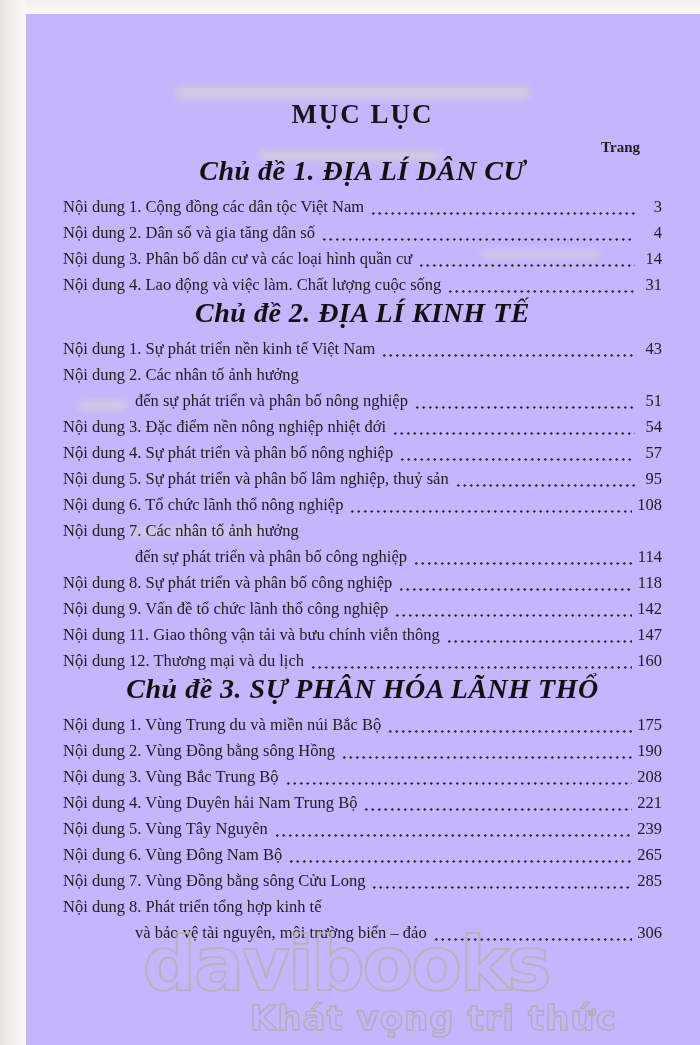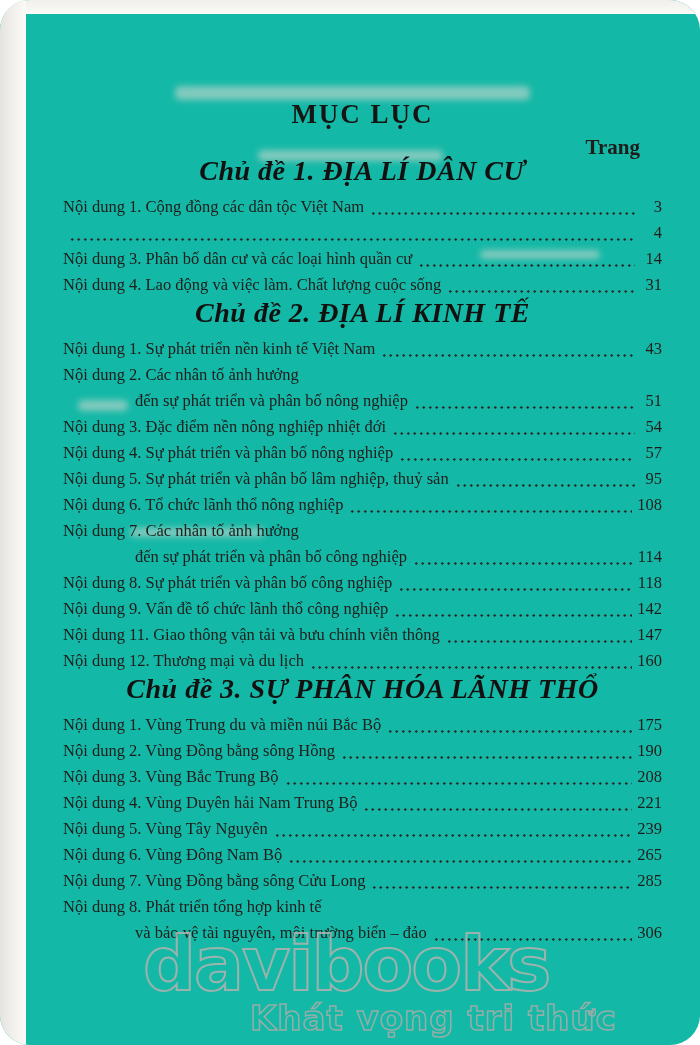--- a/index.html
+++ b/index.html
@@ -1,24 +1,23 @@
 <!DOCTYPE html>
 <html><head>
 <meta charset="utf-8">
 <style>
   html, body { margin: 0; padding: 0; }
   .page {
     position: relative;
     width: 700px;
     height: 1045px;
-    background: #14b8a6;
+    background: #c4b5fd;
     font-family: "Liberation Serif", "DejaVu Serif", serif;
     color: #1f1d1b;
     overflow: hidden;
-    border-radius: 30px;
   }
   
   .edge-left {
     position: absolute; left: 0; top: 0; bottom: 0; width: 26px;
     background: linear-gradient(to right, #e5e3df 0px, #f0eeea 10px, #fbfaf7 26px);
   }
   .edge-top {
     position: absolute; left: 0; top: 0; right: 0; height: 14px;
     background: linear-gradient(to bottom, #f1efeb 0px, #fbfaf7 14px);
   }
@@ -48,21 +47,21 @@
     font-size: 27px;
     font-weight: bold;
     letter-spacing: 2px;
     line-height: 32px;
     color: #171513;
   }
   .trang {
     margin-top: 8px;
     padding-right: 22px;
     text-align: right;
-    font-size: 21px;
+    font-size: 15px;
     font-weight: bold;
     line-height: 18px;
   }
   .toc-heading {
     margin: 2px 0 10px 0;
     text-align: center;
     font-size: 28px;
     font-style: italic;
     font-weight: bold;
     line-height: 26px;
@@ -136,20 +135,21 @@
     <h1 class="title">MỤC LỤC</h1>
     <div class="trang">Trang</div>
     <div id="sections">
         <div class="toc-heading">Chủ đề 1. ĐỊA LÍ DÂN CƯ</div>
         <div class="toc-row">
           <span class="entry-text">Nội dung 1. Cộng đồng các dân tộc Việt Nam</span>
           <span class="leader"></span>
           <span class="pagenum">3</span>
         </div>
         <div class="toc-row">
+          <span class="entry-text">Nội dung 2. Dân số và gia tăng dân số</span>
           <span class="leader"></span>
           <span class="pagenum">4</span>
         </div>
         <div class="toc-row">
           <span class="entry-text">Nội dung 3. Phân bố dân cư và các loại hình quần cư</span>
           <span class="leader"></span>
           <span class="pagenum">14</span>
         </div>
         <div class="toc-row">
           <span class="entry-text">Nội dung 4. Lao động và việc làm. Chất lượng cuộc sống</span>

